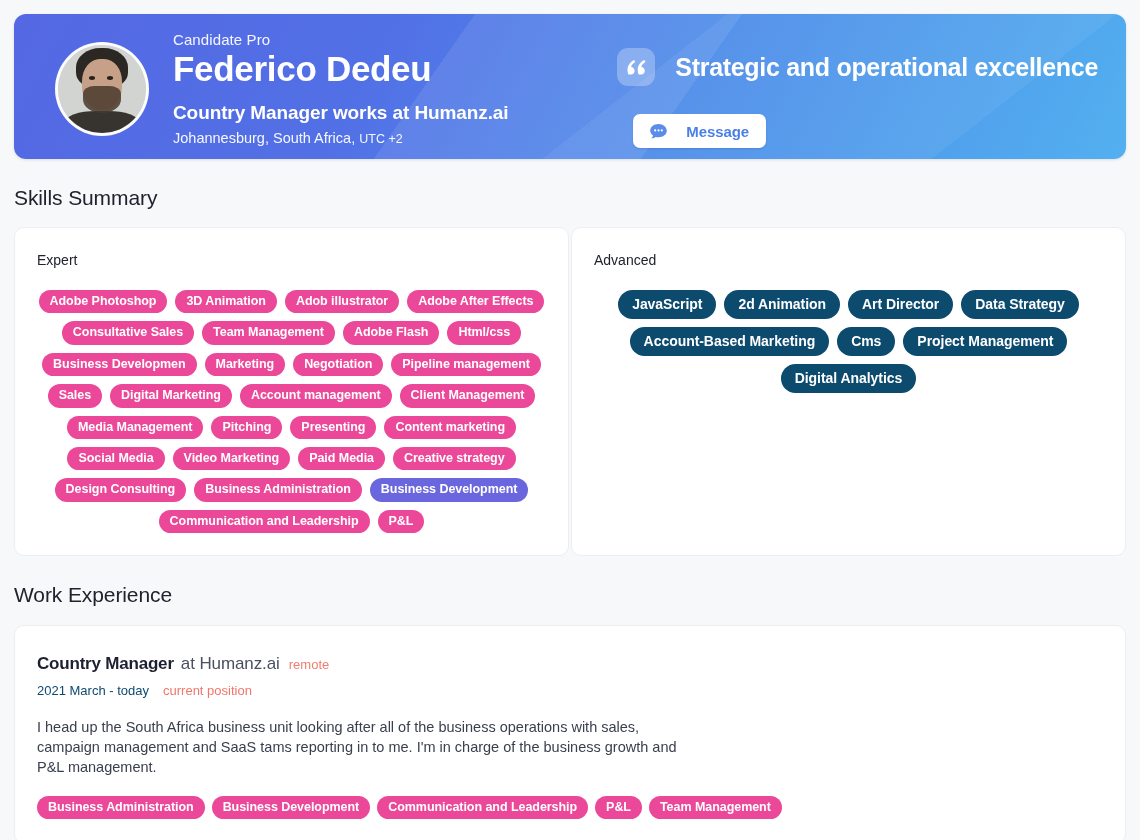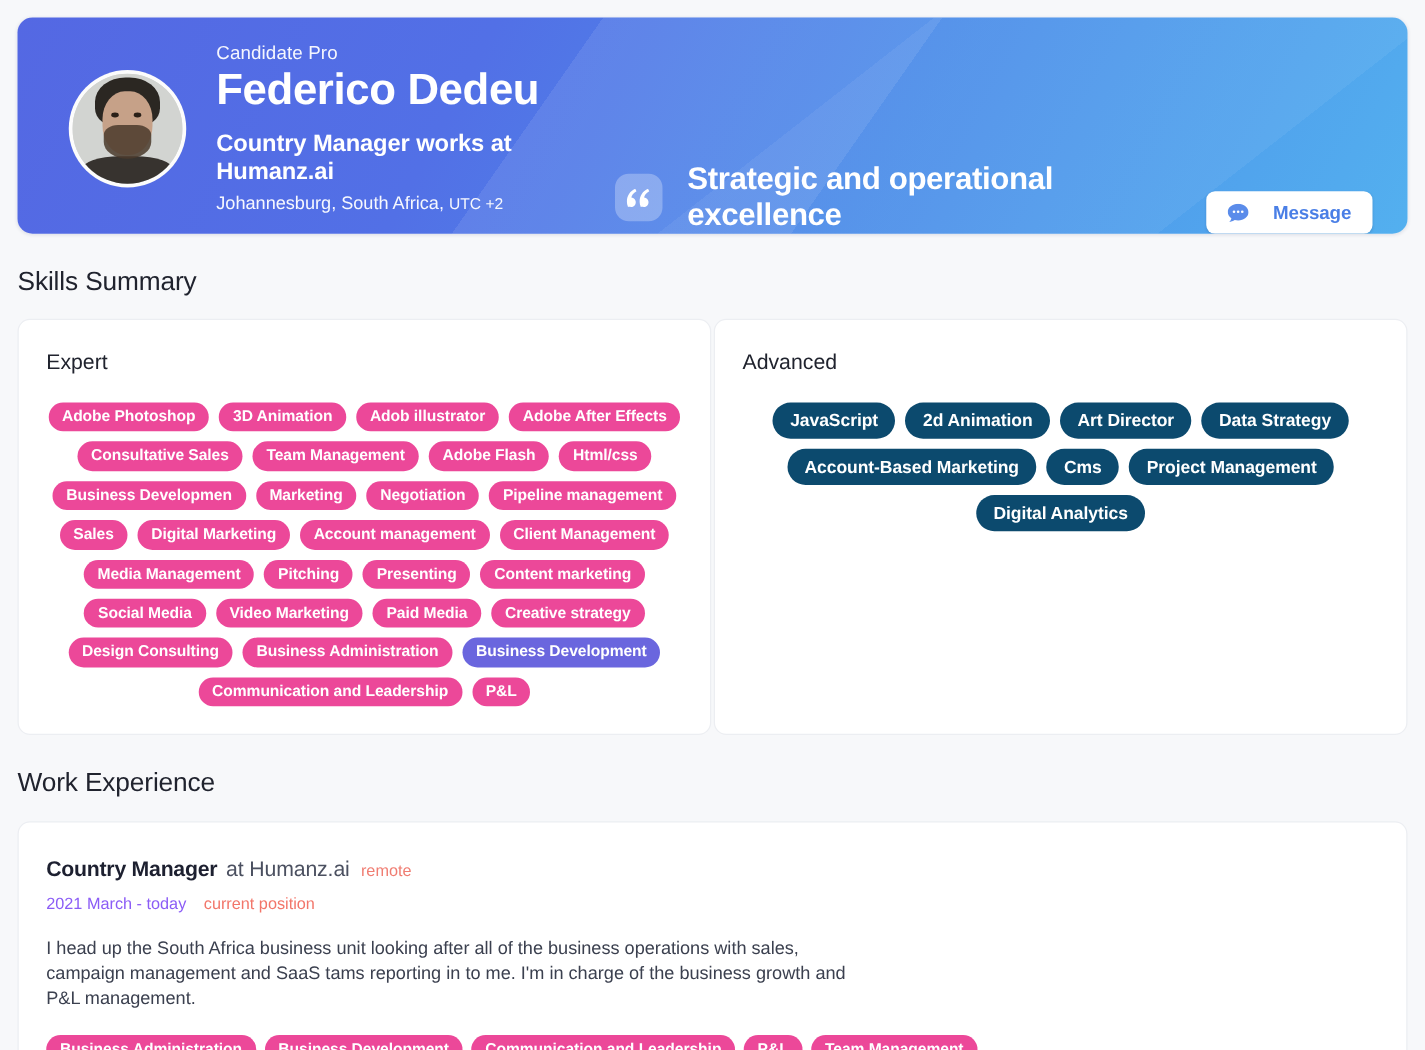--- a/index.html
+++ b/index.html
@@ -12,21 +12,21 @@
     background: #f7f8fa;
     font-family: "Liberation Sans", sans-serif;
     -webkit-font-smoothing: antialiased;
     color: #1d2030;
   }
   .page { width: 1140px; padding: 14px; }
 
   
   .profile-banner {
     position: relative;
-    height: 173px;
+    height: 145px;
     border-radius: 12px;
     overflow: hidden;
     background: linear-gradient(118deg, #5468e3 0%, #5270e6 32%, #4d8de9 62%, #53b0ef 100%);
     box-shadow: 0 1px 3px rgba(30,40,90,.12);
   }
   .banner-sheen {
     position: absolute; inset: 0;
     background:
       linear-gradient(125deg, rgba(255,255,255,0) 38%, rgba(255,255,255,.085) 38%,
                       rgba(255,255,255,.085) 60%, rgba(255,255,255,0) 60%);
@@ -96,21 +96,22 @@
   }
   .cand-loc {
     font-size: 14.5px; font-weight: 400; color: rgba(255,255,255,.95);
     margin-top: 6px;
   }
   .cand-loc .utc { font-size: 12.5px; }
 
   .banner-right {
     margin-left: auto;
     display: flex;
-    align-items: flex-end;
+    flex-direction: column;
+    align-items: flex-start;
     padding-top: 34px;
   }
   .tagline-row { display: flex; align-items: center; }
   .quote-badge {
     width: 38px; height: 38px;
     border-radius: 11px;
     background: rgba(255,255,255,.28);
     display: flex; align-items: center; justify-content: center;
     margin-right: 20px;
     flex: 0 0 auto;
@@ -154,21 +155,21 @@
   .skill-card {
     background: #fff;
     border: 1px solid #eceef2;
     border-radius: 10px;
     min-height: 286px;
     padding: 24px 22px 22px 22px;
   }
   .skill-card.expert { width: 555px; }
   .skill-card.advanced { width: 555px; }
   .skill-head {
-    font-size: 17px; font-weight: 400; color: #20232e;
+    font-size: 14px; font-weight: 400; color: #20232e;
     margin-bottom: 22px;
   }
   .tag-wrap {
     display: flex; flex-wrap: wrap; justify-content: center;
     gap: 8px 8px;
   }
   .tag {
     display: inline-flex; align-items: center;
     border-radius: 999px;
     font-size: 12.5px; font-weight: 700; letter-spacing: -.05px;
@@ -201,21 +202,21 @@
   }
   .job-role { font-weight: 700; color: #1d2030; letter-spacing: -.2px; }
   .job-at { font-weight: 400; color: #4b5060; letter-spacing: -.1px; }
   .job-remote {
     font-size: 13px; font-weight: 400; color: #f07d72; margin-left: 2px;
   }
   .job-meta-row {
     display: flex; align-items: baseline; gap: 14px;
     margin-top: 9px;
   }
-  .job-dates { font-size: 13px; color: #8b5cf6; }
+  .job-dates { font-size: 13px; color: #0c4a6e; }
   .job-current { font-size: 13px; font-weight: 400; color: #f2766a; }
   .job-desc {
     margin-top: 19px;
     font-size: 14.5px;
     line-height: 20px;
     color: #3b404f;
     max-width: 650px;
   }
   .job-tags {
     display: flex; flex-wrap: wrap; gap: 7px;

